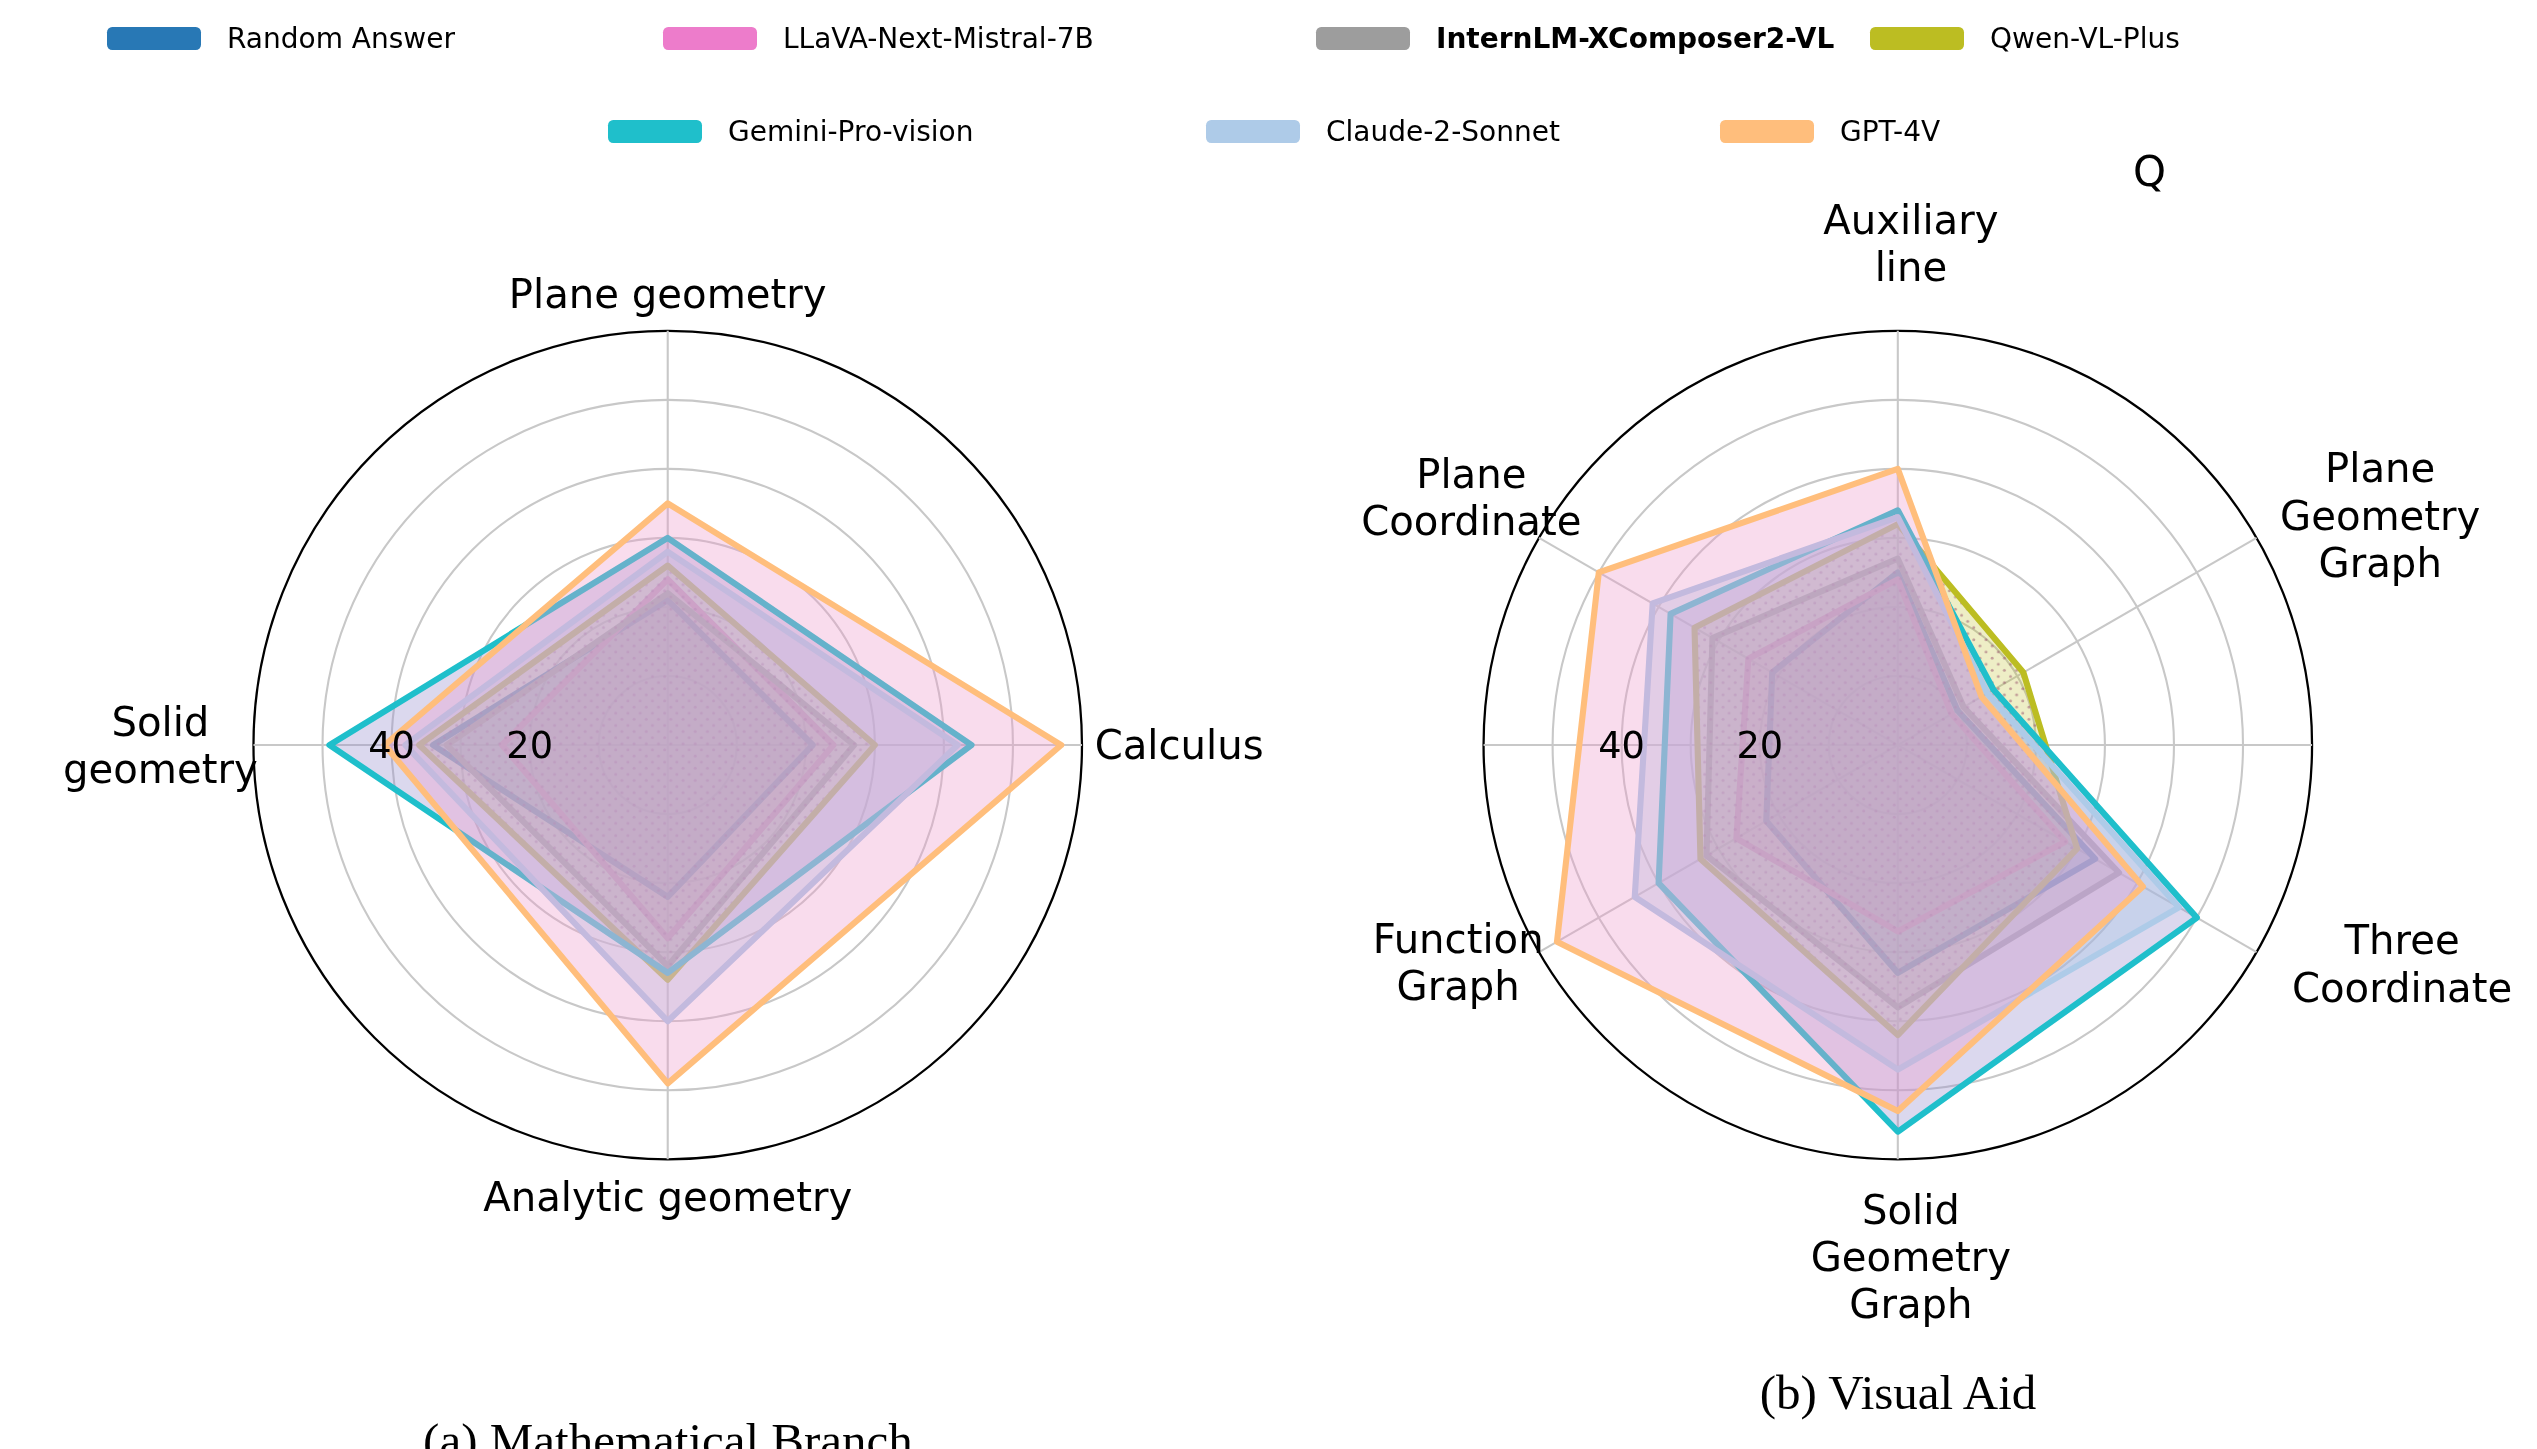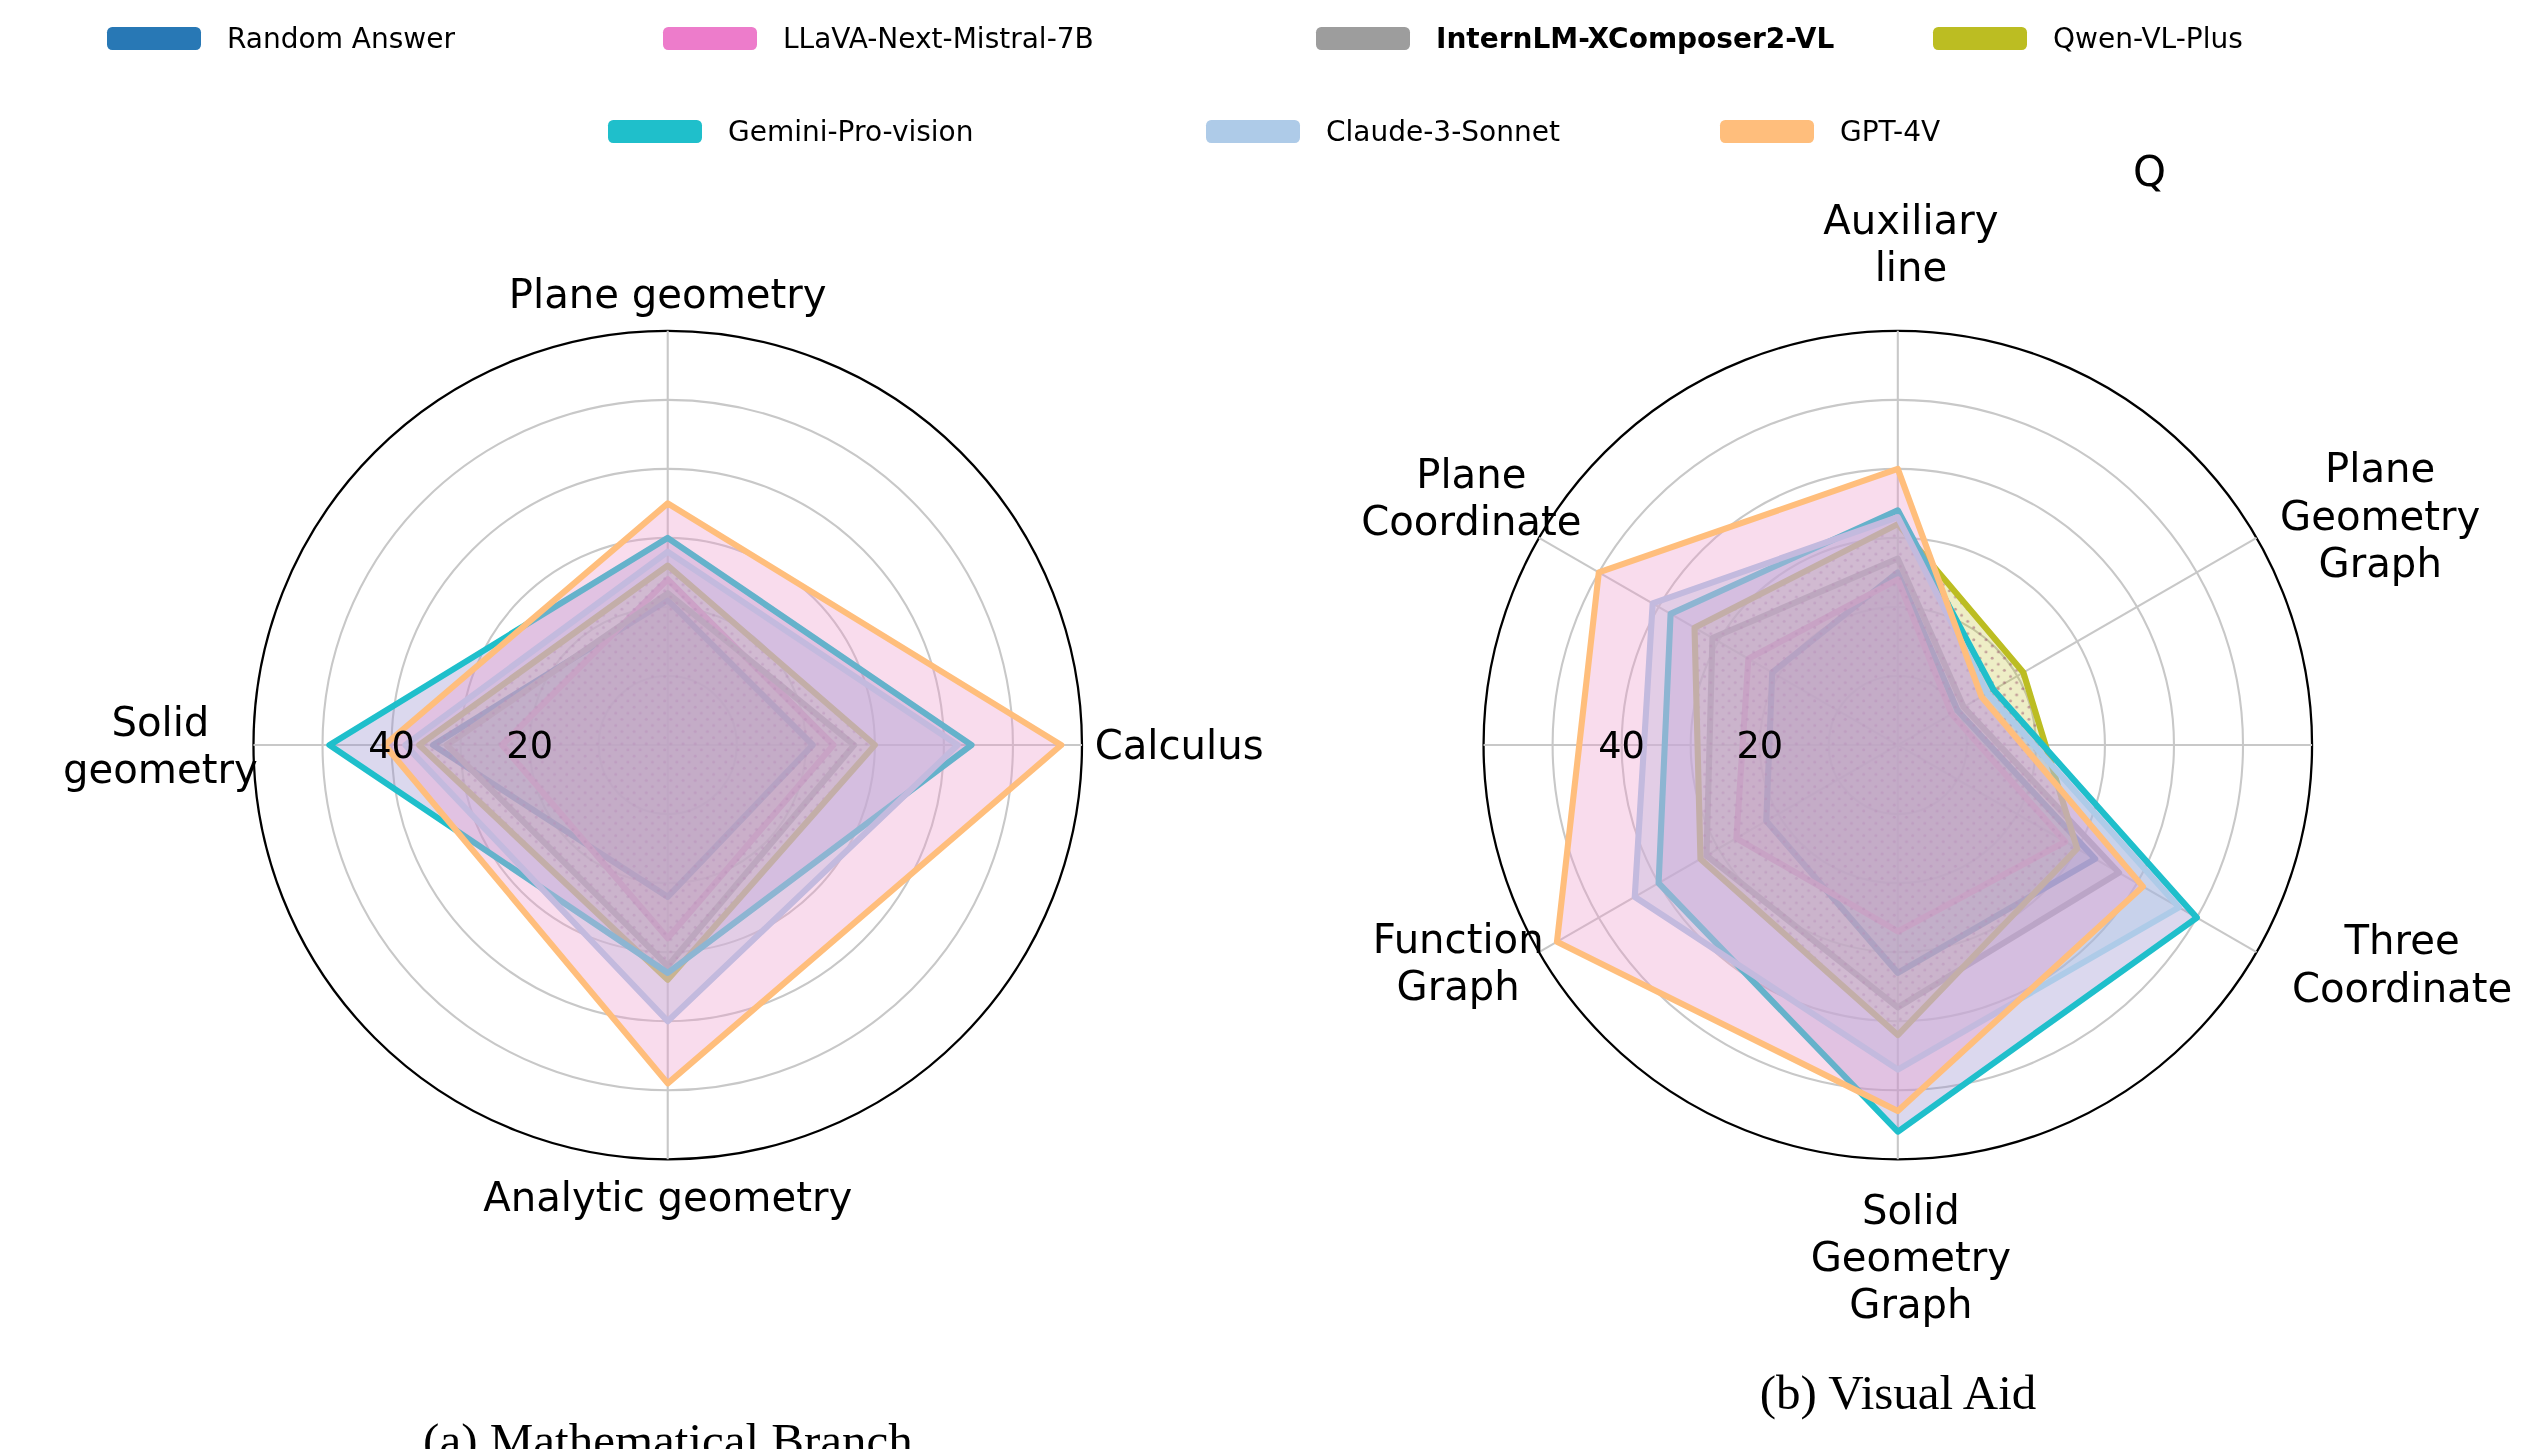--- a/index.html
+++ b/index.html
@@ -108,31 +108,31 @@
         <span class="legend-label">Random Answer</span>
       </div>
       <div class="legend-item" style="left: 663px; top: 10.5px; text-align: right;">
         <span class="legend-swatch" style="background: rgb(237, 124, 203);"></span>
         <span class="legend-label">LLaVA-Next-Mistral-7B</span>
       </div>
       <div class="legend-item" style="left: 1316px; top: 10.5px; font-weight: bold;">
         <span class="legend-swatch" style="background: rgb(157, 157, 157);"></span>
         <span class="legend-label">InternLM-XComposer2-VL</span>
       </div>
-      <div class="legend-item" style="left: 1933px; top: 10.5px;">
+      <div class="legend-item" style="left: 1870px; top: 10.5px;">
         <span class="legend-swatch" style="background: rgb(188, 189, 34);"></span>
         <span class="legend-label">Qwen-VL-Plus</span>
       </div>
       <div class="legend-item" style="left: 608px; top: 103px;">
         <span class="legend-swatch" style="background: rgb(31, 191, 203);"></span>
         <span class="legend-label">Gemini-Pro-vision</span>
       </div>
       <div class="legend-item" style="left: 1206px; top: 103px;">
         <span class="legend-swatch" style="background: rgb(174, 203, 232);"></span>
-        <span class="legend-label">Claude-3-Sonnet</span>
+        <span class="legend-label">Claude-2-Sonnet</span>
       </div>
       <div class="legend-item" style="left: 1720px; top: 103px;">
         <span class="legend-swatch" style="background: rgb(255, 190, 124);"></span>
         <span class="legend-label">GPT-4V</span>
       </div>
     </div>
   <div id="stray-q">Q</div>
   <div id="caption-a" class="caption">(a) Mathematical Branch</div>
   <div id="caption-b" class="caption">(b) Visual Aid</div>
 </div>

